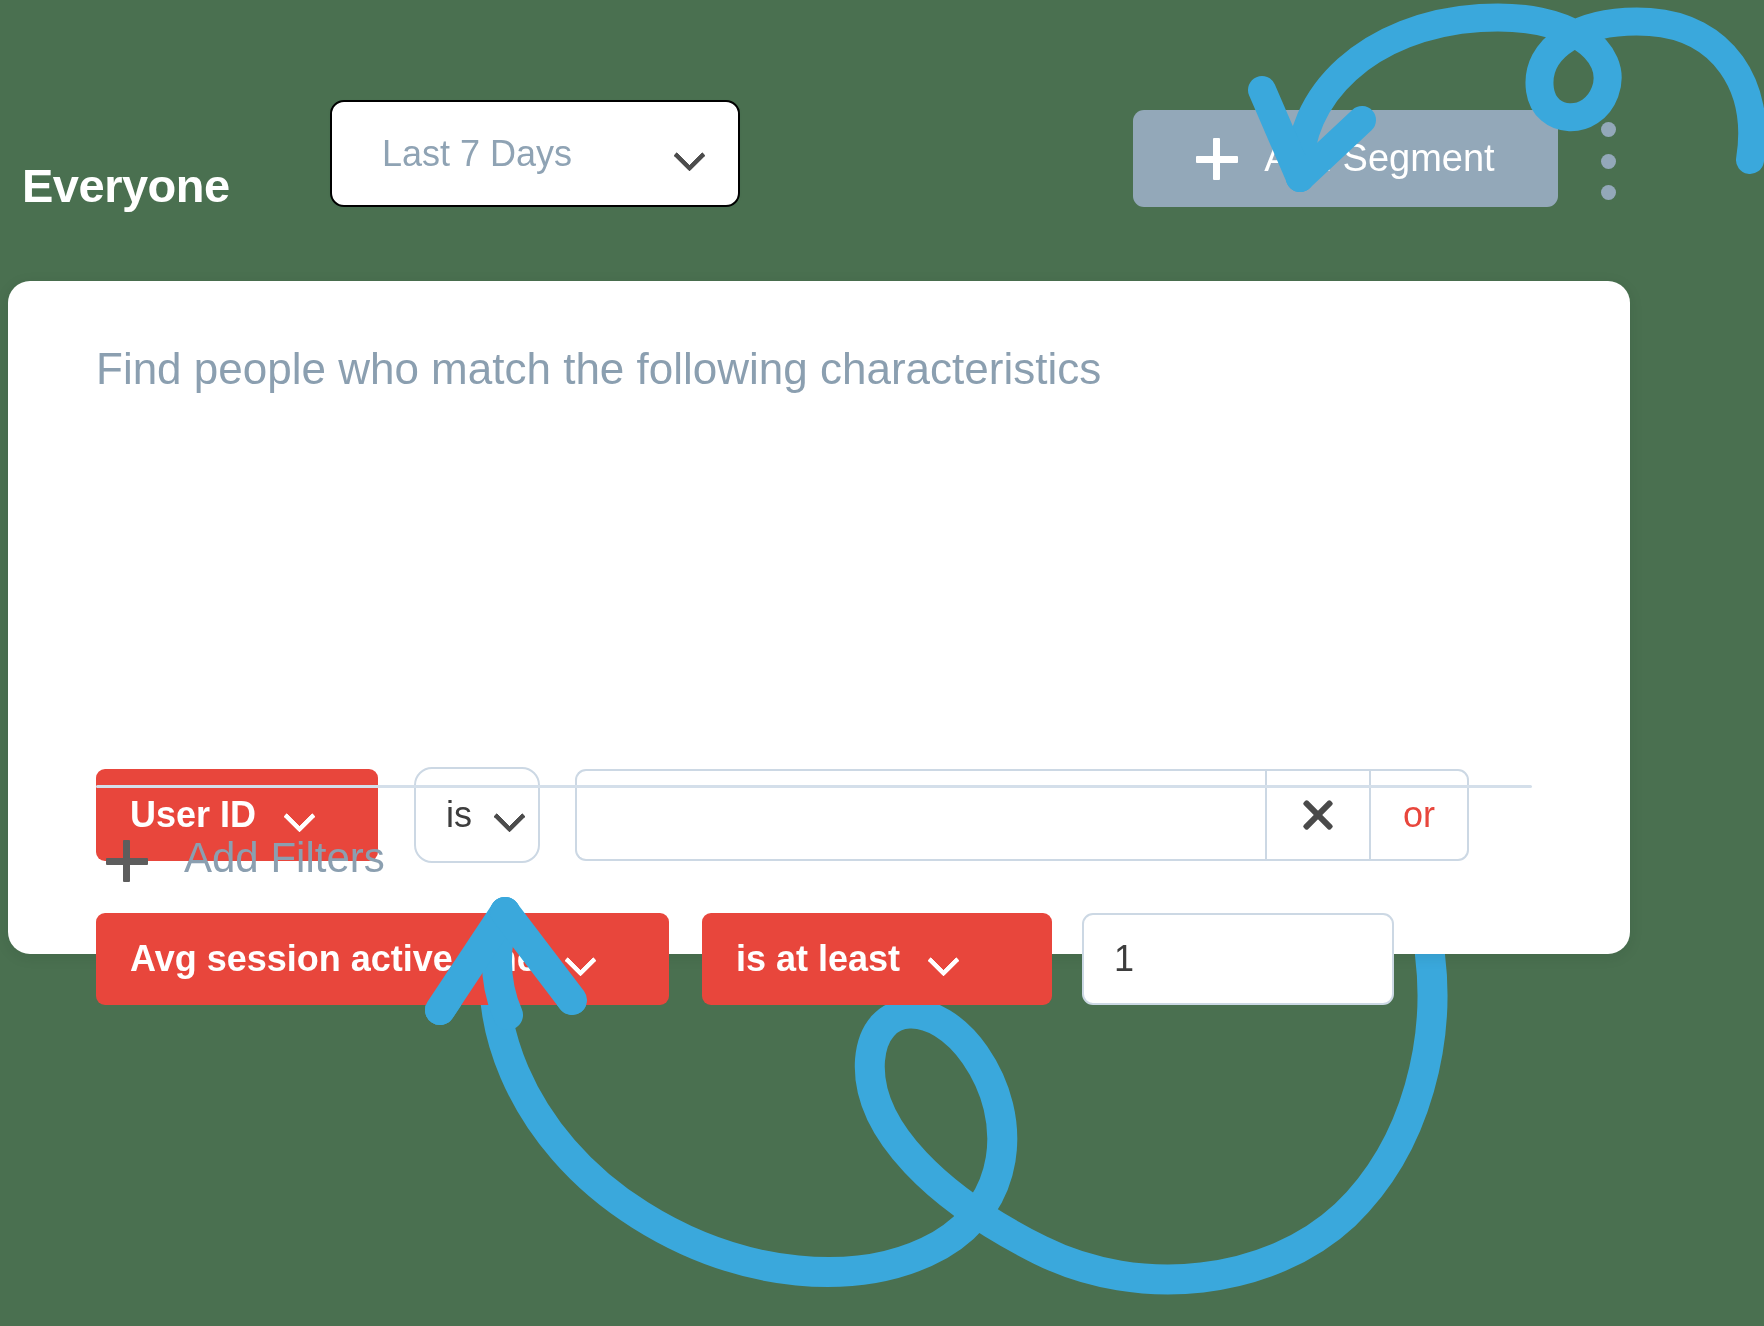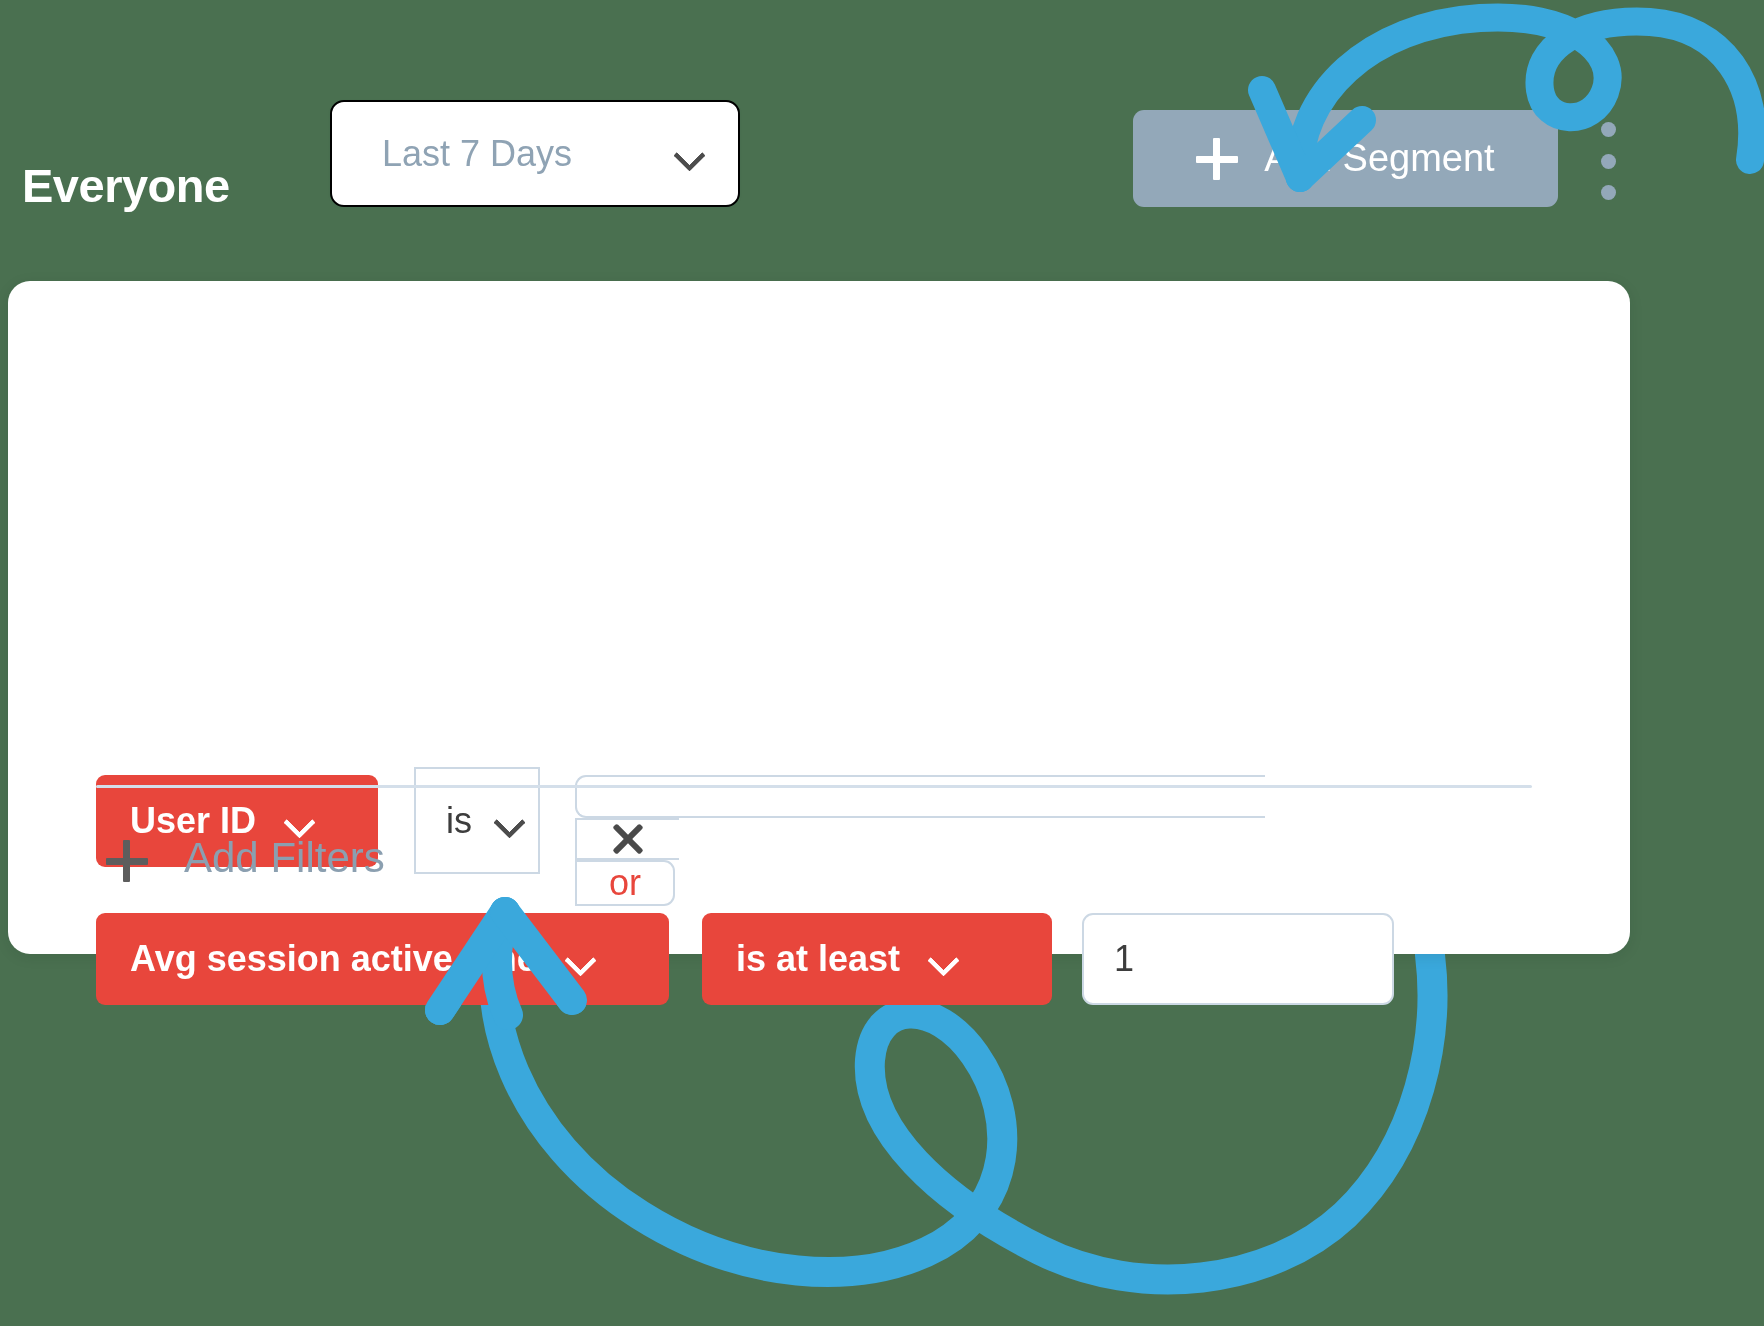--- a/index.html
+++ b/index.html
@@ -216,42 +216,41 @@
     color: #ffffff;
     white-space: nowrap;
   }
   .pill-userid { width: 282px; }
   .pill-avg    { width: 573px; }
   .pill-least  { width: 350px; }
 
   .select-box {
     background: #ffffff;
     border: 2px solid #ccd8e4;
-    border-radius: 0;
-    height: 107px;
+    border-radius: 18px;
+    height: 96px;
     display: flex;
     align-items: center;
     gap: 22px;
     padding: 0 24px 0 30px;
     box-sizing: border-box;
     cursor: pointer;
   }
   .select-label {
     font-size: 36px;
     color: #3d3d3d;
     white-space: nowrap;
   }
   .select-is { width: 126px; margin-left: 36px; }
 
   .value-group {
     display: flex;
     align-items: stretch;
     margin-left: 35px;
     height: 92px;
-    flex-direction: column;
   }
   .value-input {
     width: 690px;
     height: 92px;
     background: #ffffff;
     border: 2px solid #ccd8e4;
     border-right: none;
     border-radius: 11px 0 0 11px;
     box-sizing: border-box;
     font-size: 34px;
@@ -387,20 +386,21 @@
 
     <div class="kebab">
       <span></span>
       <span></span>
       <span></span>
     </div>
   </div>
 
   <div class="card">
 
+    <div class="card-heading">Find people who match the following characteristics</div>
 
     <div class="filter-row row1">
       <button class="pill pill-userid">
         <span class="pill-label">User ID</span>
         <span class="chev chev-white"></span>
       </button>
 
       <div class="select-box select-is">
         <span class="select-label">is</span>
         <span class="chev chev-dark"></span>

